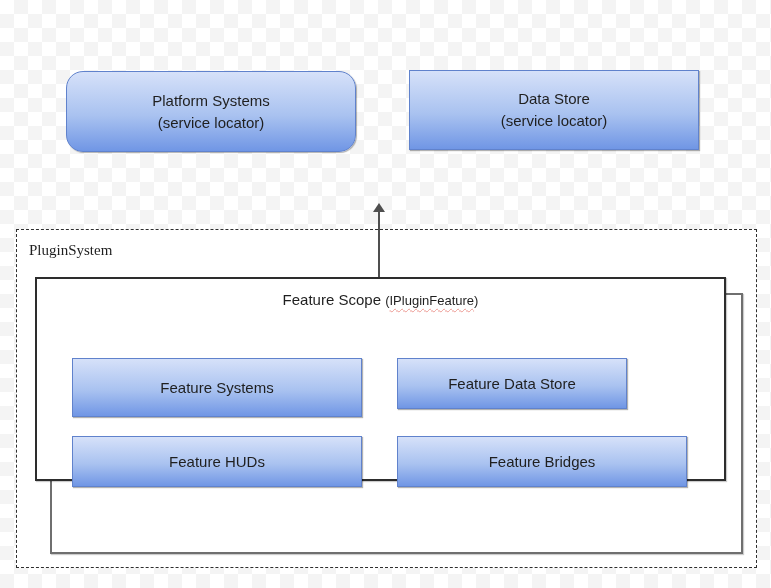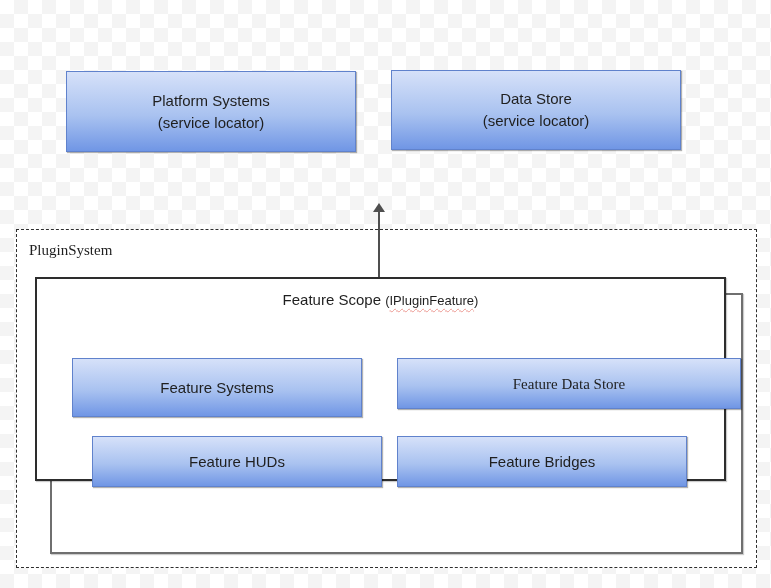--- a/index.html
+++ b/index.html
@@ -85,25 +85,25 @@
     box-sizing: border-box;
     display: flex; align-items: center; justify-content: center;
     text-align: center;
     font-size: 15px;
     line-height: 22px;
     background: linear-gradient(to bottom, #d6e1f9 0%, #a9c2f0 55%, #7096e5 100%);
     border: 1px solid #6082cc;
     box-shadow: 1px 1px 1px rgba(0,0,0,0.3);
     z-index: 2;
   }
-  .box-platform   { left: 66px;  top: 71px;  width: 290px; height: 81px; }
-  .box-datastore  { left: 391px; top: 70px;  width: 290px; height: 80px; }
+  .box-platform   { left: 66px;  top: 71px;  width: 290px; height: 81px; border-radius: 17px; }
+  .box-datastore  { left: 409px; top: 70px;  width: 290px; height: 80px; }
   .box-f-systems  { left: 72px;  top: 358px; width: 290px; height: 59px; }
-  .box-f-datastore{ left: 397px; top: 358px; width: 344px; height: 51px; font-family: Liberation Serif, serif; }
-  .box-f-huds     { left: 72px;  top: 436px; width: 290px; height: 51px; margin-left: 20px; }
+  .box-f-datastore{ left: 397px; top: 358px; width: 230px; height: 51px; }
+  .box-f-huds     { left: 72px;  top: 436px; width: 290px; height: 51px; }
   .box-f-bridges  { left: 397px; top: 436px; width: 290px; height: 51px; text-align: center; }
   .blue-box .line { display: block; }
 
   
   .arrow-line {
     position: absolute; left: 378px; top: 210px;
     width: 2px; height: 67px;
     background: #4f4f4f;
     z-index: 5;
   }

